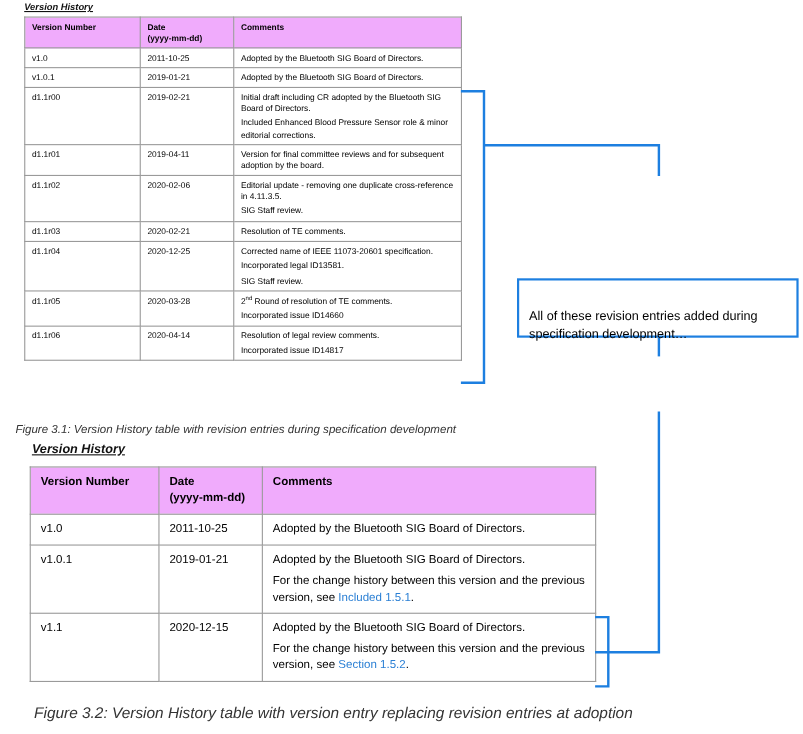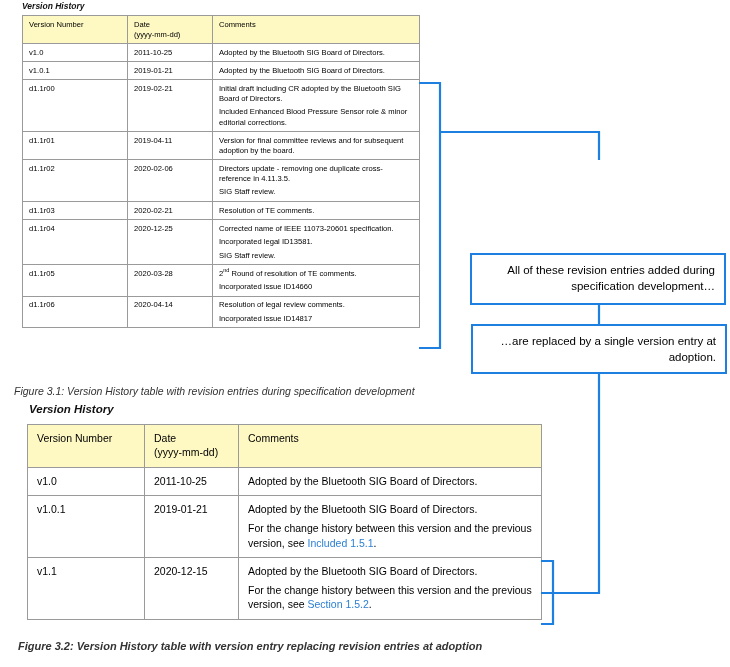--- a/index.html
+++ b/index.html
@@ -7,35 +7,36 @@
     width:730px;height:667px;background:#ffffff;
     font-family:"Liberation Sans", sans-serif;
     color:#000;position:relative;overflow:hidden;
   }
   .page{position:absolute;left:0;top:0;width:730px;height:667px;}
 
   
   .vh-title{
     font-weight:bold;font-style:italic;
     color:#111;
+    text-decoration:underline;
   }
   table.vh{
     border-collapse:collapse;
     table-layout:fixed;
     border:1px solid #7f7f7f;
     background:#fff;
   }
   table.vh th,table.vh td{
     border:1px solid #9a9a9a;
     vertical-align:top;
     text-align:left;
   }
   table.vh th{
-    background:#fef9c3;
-    font-weight:normal;
+    background:#f0abfc;
+    font-weight:bold;
   }
   .p{margin:0 0 .45em 0;}
   .p:last-child{margin-bottom:0;}
   .lnk{color:#2a7fd4;}
   sup{font-size:.72em;vertical-align:super;line-height:0;}
 
   
   #fig1-title{position:absolute;left:22px;top:1px;font-size:8.5px;}
   #tbl1{position:absolute;left:22px;top:15px;width:397px;font-size:7.6px;line-height:1.33;}
   #tbl1 th,#tbl1 td{padding:3.5px 5px 3.5px 6px;}
@@ -46,31 +47,30 @@
   #cap1{position:absolute;left:14px;top:385px;font-style:italic;font-size:10.5px;color:#333;}
 
   
   #fig2-title{position:absolute;left:29px;top:403px;font-size:11.5px;}
   #tbl2{position:absolute;left:27px;top:424px;width:514px;font-size:10.5px;line-height:1.37;}
   #tbl2 th,#tbl2 td{padding:6px 8px 7px 9px;}
   #tbl2 col.d1{width:117px;}
   #tbl2 col.d2{width:94px;}
   #tbl2 col.d3{width:303px;}
 
-  #cap2{position:absolute;left:18px;top:640px;font-style:italic;font-size:11px;color:#333;font-weight:bold;}
+  #cap2{position:absolute;left:31px;top:640px;font-style:italic;font-size:14px;color:#333;}
   .callout{
     position:absolute;
     border:2px solid #1d7fe0;
     background:#fff;
     font-size:11.5px;
     line-height:1.42;
     color:#000;
-    padding:7px 9px;
+    padding:25px 9px;
     box-sizing:border-box;
-    text-align:right;
   }
   svg.ann{position:absolute;left:0;top:0;width:730px;height:667px;overflow:visible;pointer-events:none;}
 </style>
 </head>
 <body>
 
 <div class="page">
 
   <div id="fig1-title" class="vh-title">Version History</div>
 
@@ -117,21 +117,21 @@
           <td>d1.1r01</td>
           <td>2019-04-11</td>
           <td>
             <div class="p">Version for final committee reviews and for subsequent adoption by the board.</div>
           </td>
         </tr>
         <tr>
           <td>d1.1r02</td>
           <td>2020-02-06</td>
           <td>
-            <div class="p">Directors update - removing one duplicate cross-reference in 4.11.3.5.</div>
+            <div class="p">Editorial update - removing one duplicate cross-reference in 4.11.3.5.</div>
             <div class="p">SIG Staff review.</div>
           </td>
         </tr>
         <tr>
           <td>d1.1r03</td>
           <td>2020-02-21</td>
           <td>
             <div class="p">Resolution of TE comments.</div>
           </td>
         </tr>
@@ -220,15 +220,14 @@
 
     <line x1="599" y1="305" x2="599" y2="324" stroke="#1d7fe0" stroke-width="2.2"></line>
 
     <path d="M599,374 L599,593 L541,593" fill="none" stroke="#1d7fe0" stroke-width="2.2"></path>
 
     <path d="M541,561 L553,561 L553,624 L541,624" fill="none" stroke="#1d7fe0" stroke-width="2.2"></path>
   </svg>
 
   <div class="callout" style="left:470px;top:253px;width:256px;height:52px;">All of these revision entries added during specification development…</div>
 
-  <div class="callout" style="left:471px;top:324px;width:256px;height:50px;">…are replaced by a single version entry at adoption.</div>
 
 </div>
 
 </body></html>

